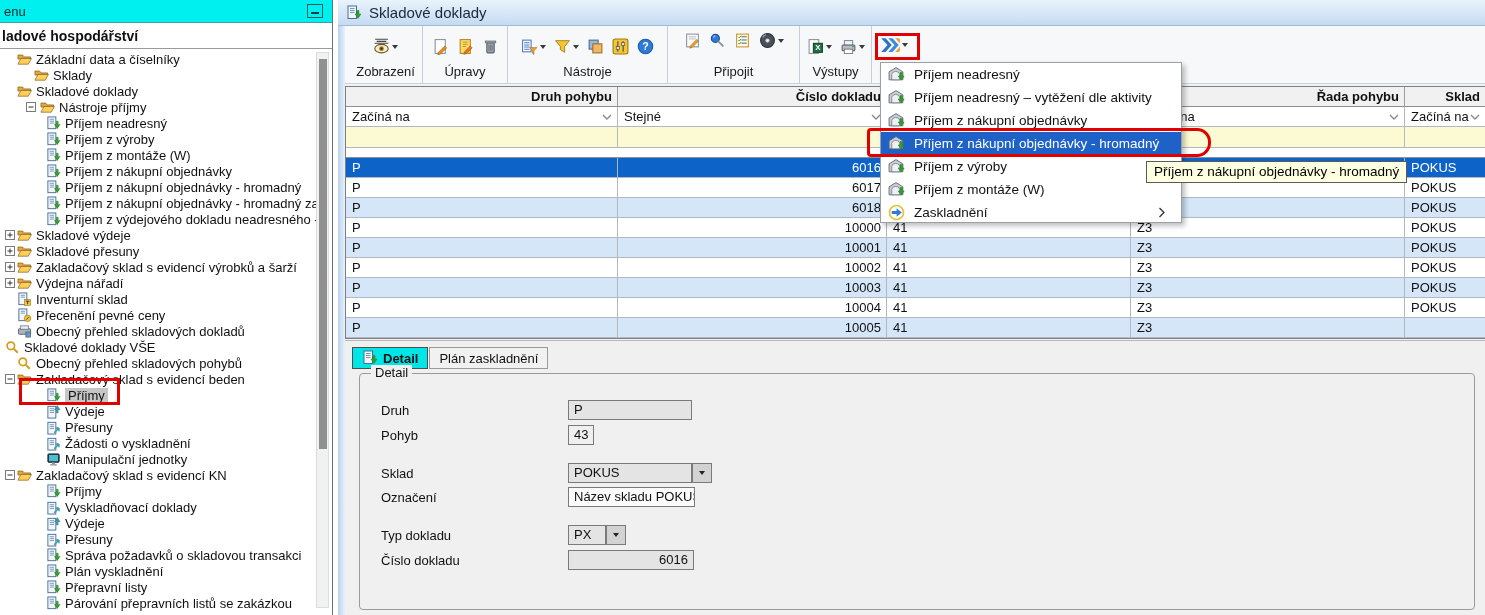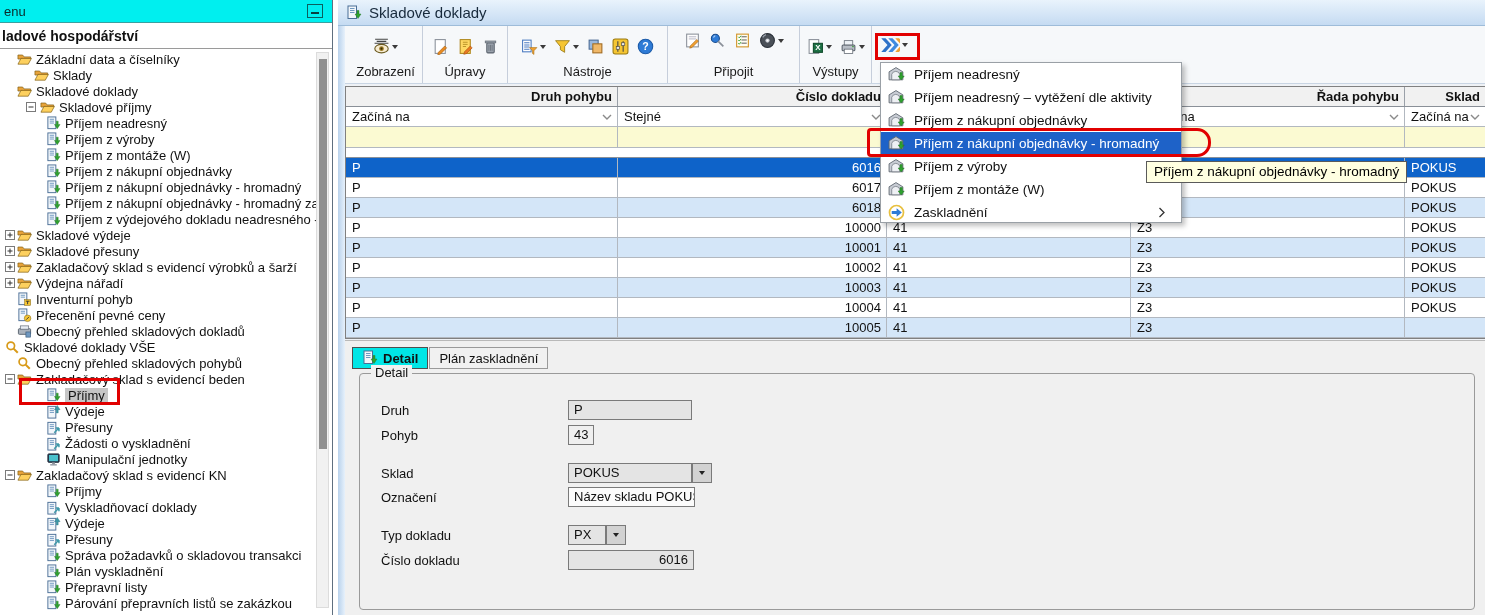--- a/index.html
+++ b/index.html
@@ -127,21 +127,21 @@
               <rect x=".5" y=".5" width="9" height="9" fill="#fff" stroke="#7a7a7a"></rect>
               <path d="M2.5 5h5" stroke="#333" fill="none"></path>
             </svg>
           </span>
           <span class="t-icon" style="display: inline-flex;">
             <svg width="15" height="15" viewBox="0 0 16 16" xmlns="http://www.w3.org/2000/svg">
               <path d="M1 3.2h5l1.5 2H14.5v2.3H1z" fill="#e8a33b" stroke="#7a5a10" stroke-width=".7"></path>
               <path d="M1 13h11l3.4-6.2H4.2z" fill="#fdd05e" stroke="#7a5a10" stroke-width=".7"></path>
             </svg>
           </span>
-          <span class="t-label">Skladové příjmy</span>
+          <span class="t-label">Nástroje příjmy</span>
         </div>
         <div class="tree-item" style="top: 66px; padding-left: 46px;">
           <span class="t-icon" style="display: inline-flex;">
             <svg width="15" height="15" viewBox="0 0 16 16" xmlns="http://www.w3.org/2000/svg">
               <rect x="2" y="1" width="8.5" height="12.5" fill="#f2f6fa" stroke="#4a6e96"></rect>
               <path d="M4 3.5h4.5M4 5.5h4.5M4 7.5h4.5" stroke="#6f98c0" fill="none"></path>
               <path d="M11 5.5v3.5h-2l3 4.5 3-4.5h-2V5.5z" fill="#2fa12f" stroke="#1d6e1d" stroke-width=".4"></path>
             </svg>
           </span>
           <span class="t-label">Příjem neadresný</span>
@@ -268,21 +268,21 @@
         </div>
         <div class="tree-item" style="top: 242px; padding-left: 17px;">
           <span class="t-icon" style="display: inline-flex;">
             <svg width="15" height="15" viewBox="0 0 16 16" xmlns="http://www.w3.org/2000/svg">
               <rect x="2" y="1" width="8.5" height="12.5" fill="#f2f6fa" stroke="#4a6e96"></rect>
               <path d="M4 3.5h4.5M4 5.5h4.5" stroke="#6f98c0" fill="none"></path>
               <rect x="8.2" y="8.2" width="6.3" height="6" fill="#f5c532" stroke="#8a6d1d" stroke-width=".6"></rect>
               <path d="M9.4 9.8h3.9M11.3 9.8v3.2" stroke="#333" fill="none"></path>
             </svg>
           </span>
-          <span class="t-label">Inventurní pohyb</span>
+          <span class="t-label">Inventurní sklad</span>
         </div>
         <div class="tree-item" style="top: 258px; padding-left: 17px;">
           <span class="t-icon" style="display: inline-flex;">
             <svg width="15" height="15" viewBox="0 0 16 16" xmlns="http://www.w3.org/2000/svg">
               <rect x="2" y="1" width="8.5" height="12.5" fill="#f2f6fa" stroke="#4a6e96"></rect>
               <path d="M4 3.5h4.5M4 5.5h4.5" stroke="#6f98c0" fill="none"></path>
               <circle cx="11.3" cy="11" r="3.5" fill="#f5c532" stroke="#8a6d1d" stroke-width=".6"></circle>
               <path d="M9.9 12.4l2.8-2.8" stroke="#333" stroke-width=".9"></path>
             </svg>
           </span>

